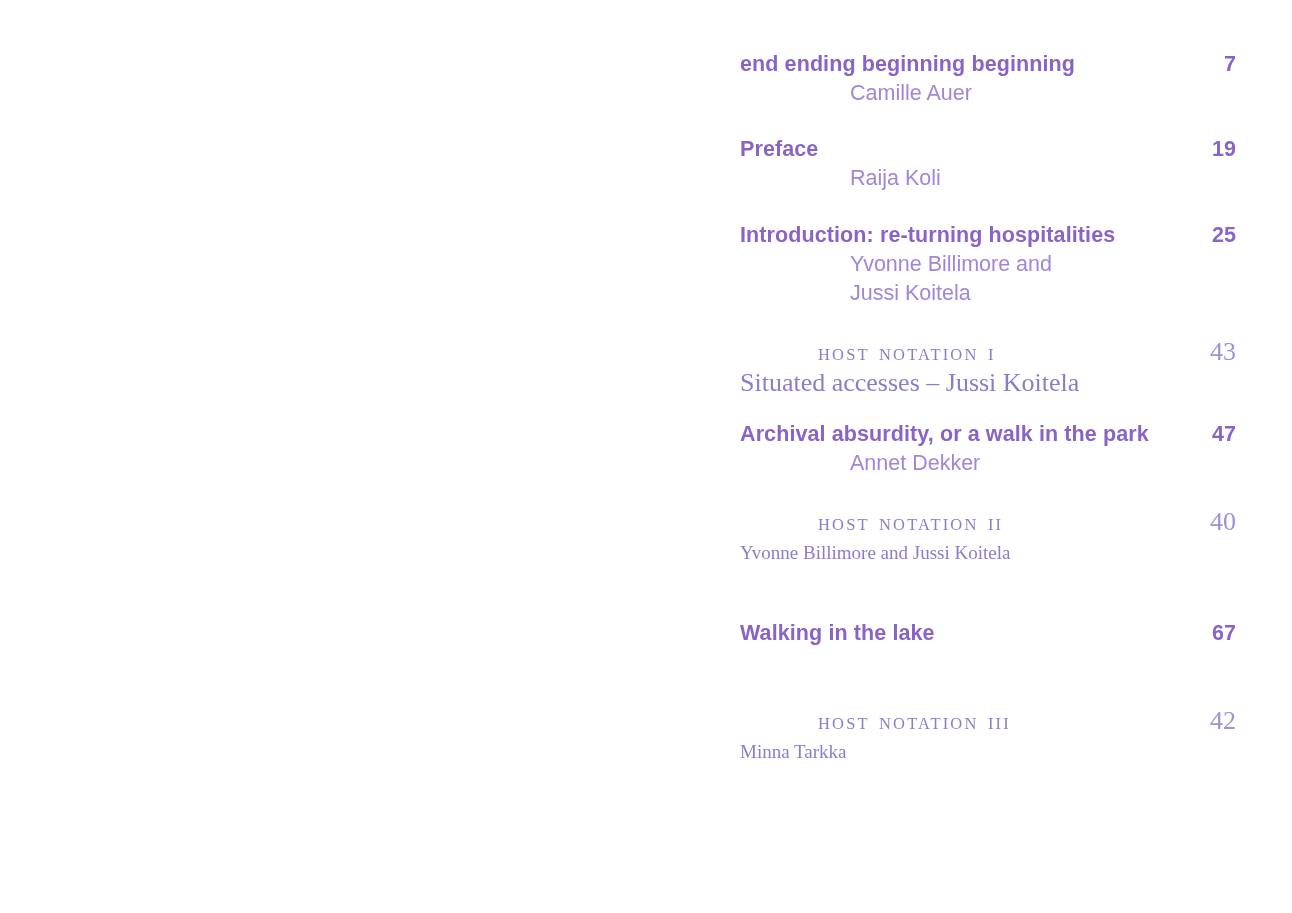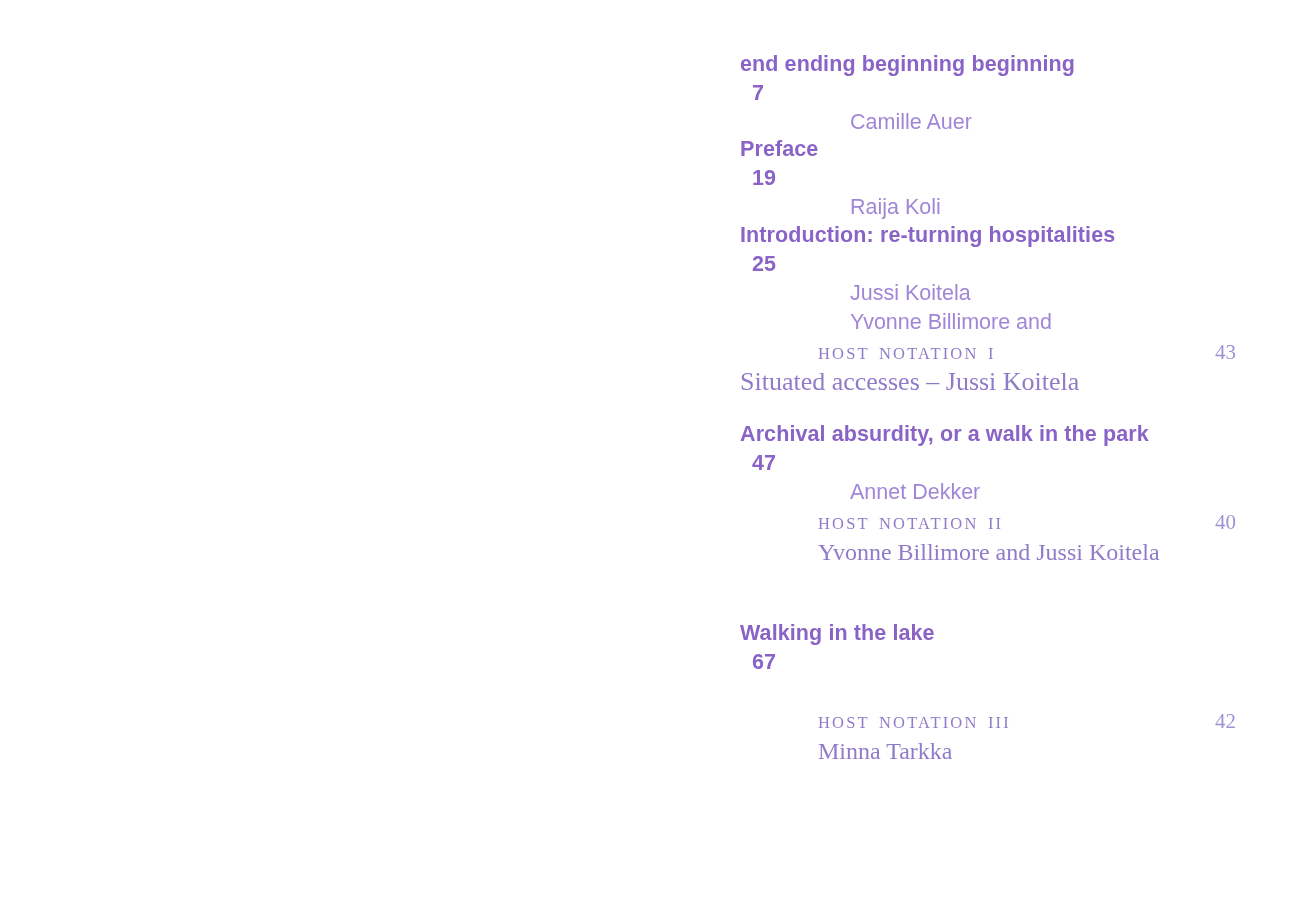--- a/index.html
+++ b/index.html
@@ -25,21 +25,20 @@
   .entry {
     position: absolute;
     left: 0;
     width: 100%;
   }
   
   .entry.chapter .row {
     display: flex;
     justify-content: space-between;
     align-items: baseline;
-    flex-direction: column;
   }
   .chapter-title {
     font-family: "Liberation Sans", sans-serif;
     font-weight: 700;
     font-size: 21.5px;
     line-height: 29px;
     color: var(--chapter-title-color, #8a63c7);
     letter-spacing: 0.1px;
     flex: 1 1 auto;
   }
@@ -71,39 +70,38 @@
     font-size: 16.5px;
     line-height: 28px;
     letter-spacing: 2.2px;
     word-spacing: 3px;
     color: var(--serif-text-color, #8f7cc9);
     margin-left: 78px;
     flex: 1 1 auto;
   }
   .host-page {
     font-family: "Liberation Serif", serif;
-    font-size: 21px;
+    font-size: 26px;
     line-height: 28px;
     color: var(--serif-page-color, #a091d5);
     text-align: right;
     padding-left: 12px;
     flex: 0 0 auto;
   }
   .host-line {
     font-family: "Liberation Serif", serif;
     font-size: 26px;
     line-height: 28px;
     color: var(--serif-text-color, #8f7cc9);
   }
   .host-author-line {
     font-family: "Liberation Serif", serif;
-    font-size: 24px;
+    font-size: 19px;
     line-height: 28px;
     color: var(--serif-text-color, #8f7cc9);
-    margin-left: 78px;
   }
 </style>
 </head>
 <body>
 
 <div class="page">
   <div class="toc">
 
     <div class="entry chapter" style="top:50px">
       <div class="row">
@@ -119,22 +117,22 @@
         <span class="chapter-page">19</span>
       </div>
       <div class="author-line">Raija Koli</div>
     </div>
 
     <div class="entry chapter" style="top:221px">
       <div class="row">
         <span class="chapter-title">Introduction: re-turning hospitalities</span>
         <span class="chapter-page">25</span>
       </div>
+      <div class="author-line">Yvonne Billimore and</div>
       <div class="author-line">Jussi Koitela</div>
-      <div class="author-line">Yvonne Billimore and</div>
     </div>
 
     <div class="entry host" style="top:338px">
       <div class="row">
         <span class="host-label">HOST NOTATION I</span>
         <span class="host-page">43</span>
       </div>
       <div class="host-line">Situated accesses – Jussi Koitela</div>
     </div>
 

